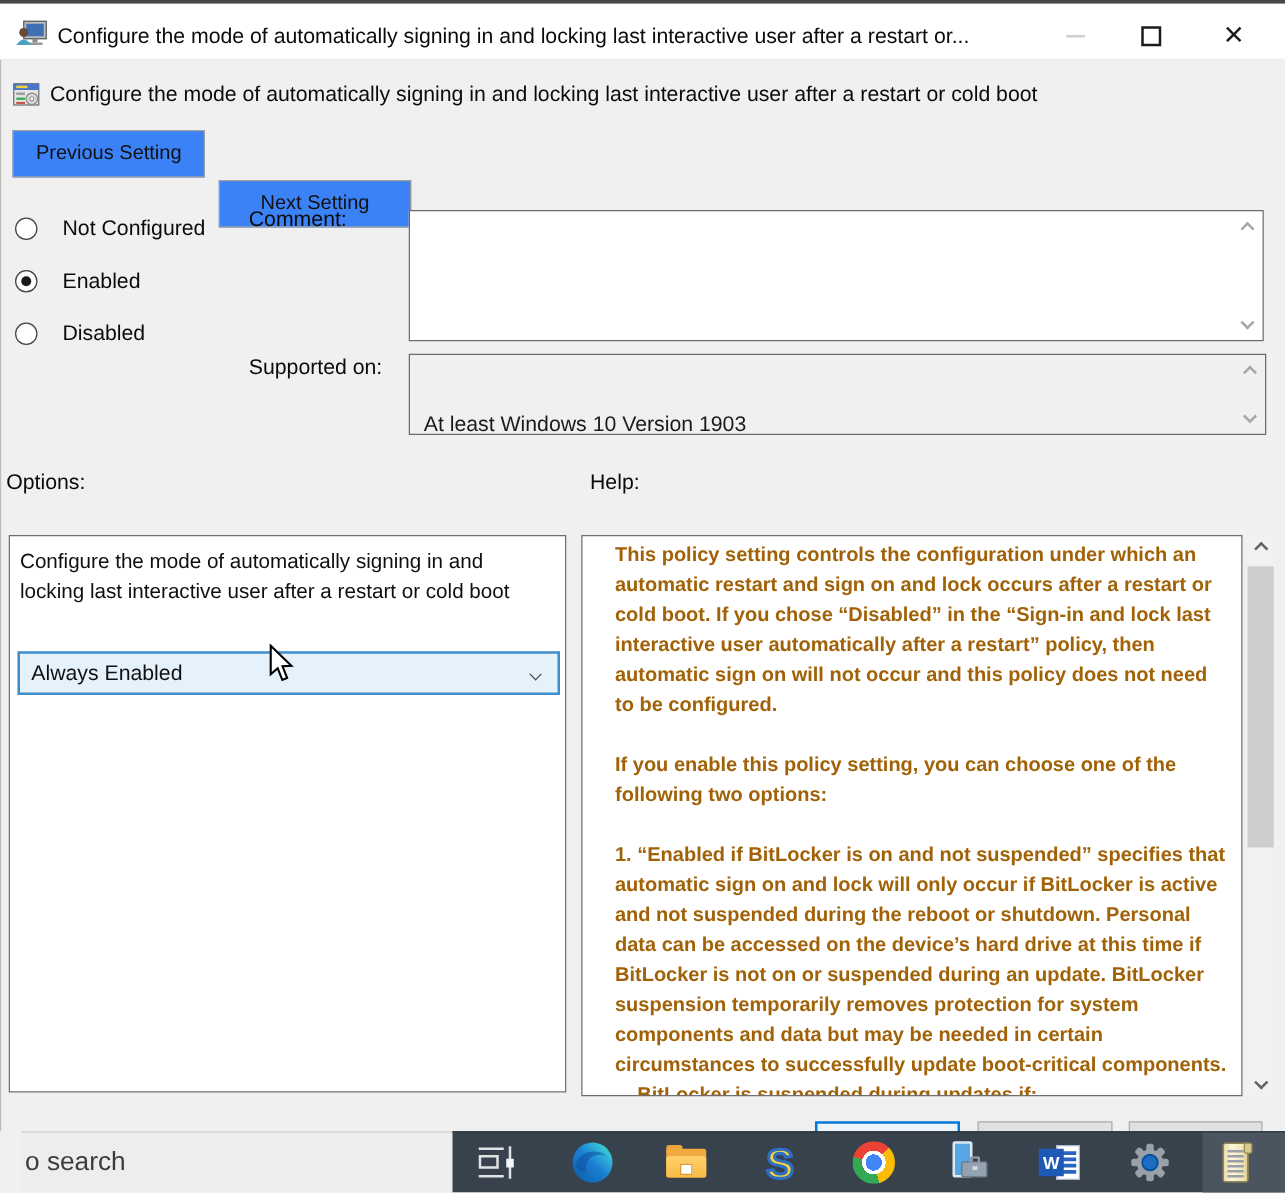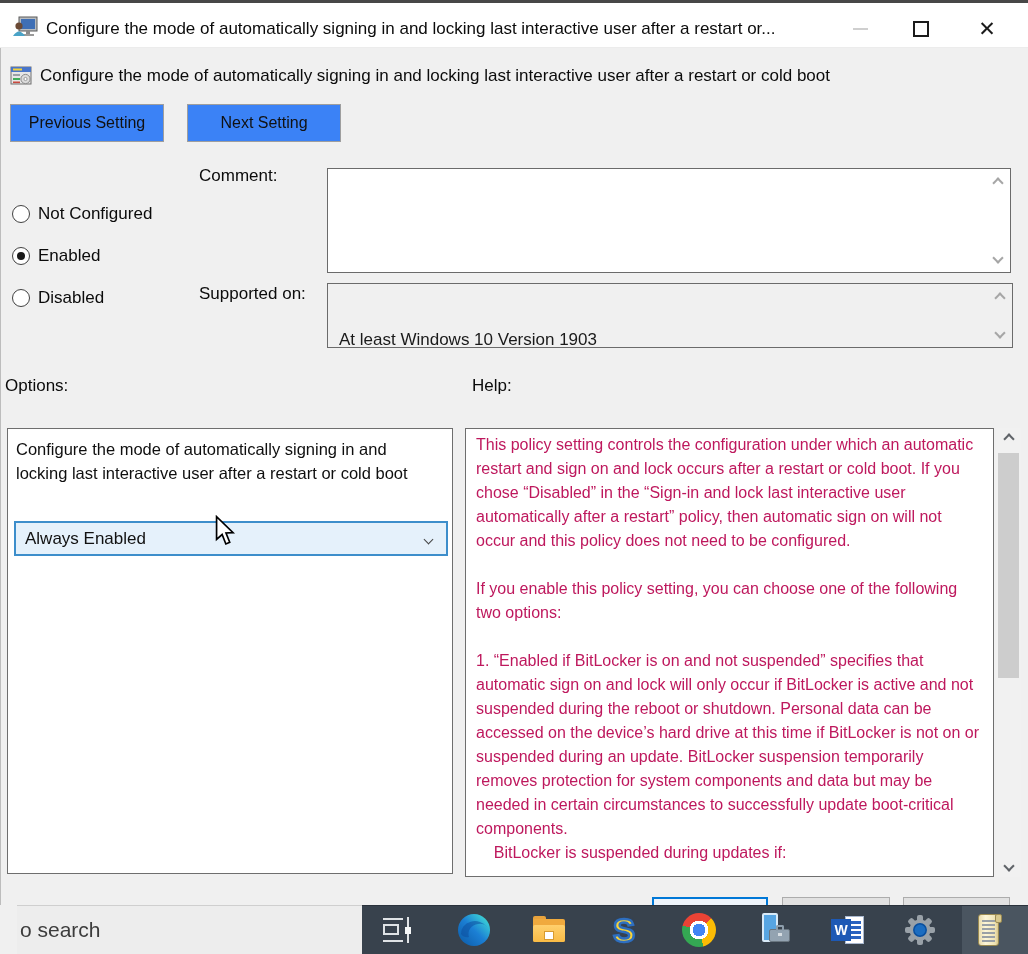--- a/index.html
+++ b/index.html
@@ -25,24 +25,24 @@
 
   
   #subtitle-icon { left:10px; top:65px; width:22px; height:22px; }
   #subtitle-text { left:40px; top:58px; height:36px; display:flex; align-items:center;
     font-size:17px; color:#0b0b0b; white-space:nowrap; }
 
   
   .nav-btn { top:104px; height:38px; background:#3b82f6; border:1px solid #9e9e9e;
     font-size:16px; color:#111; display:flex; align-items:center; justify-content:center; }
   #prev-btn { left:10px; width:154px; }
-  #next-btn { left:187px; width:154px; }
-
-  
-  .radio-row { left:12px; height:20px; display:flex; align-items:center; gap:8px;margin-top:31px; }
+  #next-btn { left:175px; width:154px;margin-top:40px; }
+
+  
+  .radio-row { left:12px; height:20px; display:flex; align-items:center; gap:20px; }
   #radio-row-0 { top:173px; } #radio-row-1 { top:215px; } #radio-row-2 { top:257px; }
   .radio { width:18px; height:18px; border:1px solid #424242; border-radius:50%; background:#fff;
     position:relative; flex:0 0 auto; }
   .radio.checked::after { content:''; position:absolute; left:4px; top:4px; width:8px; height:8px;
     border-radius:50%; background:#1a1a1a; }
   .radio-label { font-size:17px; color:#0b0b0b; white-space:nowrap; }
 
   
   .field-label { font-size:17px; color:#0b0b0b; white-space:nowrap; }
   #comment-label { left:199px; top:166px; }
@@ -65,21 +65,21 @@
   #options-panel { left:7px; top:428px; width:446px; height:446px; background:#fff; border:1px solid #6e6e6e; }
   #options-desc { left:8px; top:8px; width:424px; font-size:16.5px; line-height:24px; color:#0f0f0f; }
   #dropdown { left:6px; top:92px; width:434px; height:35px; background:#e5f1fb; border:2px solid #3d8ecb;
     display:flex; align-items:center; }
   #dropdown-value { margin-left:9px; font-size:17px; color:#111; }
   #dropdown-chev { position:absolute; right:14px; top:13px; width:7px; height:7px;
     border-color:#444; border-width:1.5px; }
 
   
   #help-panel { left:465px; top:428px; width:529px; height:449px; background:#fff; border:1px solid #6e6e6e; overflow:hidden; }
-  #help-text { padding:4px 10px 0 10px; font-size:16px; line-height:24px; color:#be185d; white-space:pre-wrap; }
+  #help-text { padding:4px 10px 0 26px; font-size:16px; line-height:24px; color:#a16207; white-space:pre-wrap;font-weight:bold; }
 
   
   #help-scrollbar { left:996px; top:428px; width:25px; height:449px; background:#f1f1f1; }
   .sb-btn { position:absolute; left:0; width:25px; height:22px; display:flex; align-items:center; justify-content:center; }
   #sb-up { top:0; } #sb-down { bottom:0; }
   .sb-chev { border-color:#5f6368; width:8px; height:8px; }
   #sb-thumb { position:absolute; left:2px; top:25px; width:21px; height:225px; background:#cdcdcd; }
 
   
   .footer-btn { top:897px; height:30px; background:#e1e1e1; border:1px solid #acacac; }

